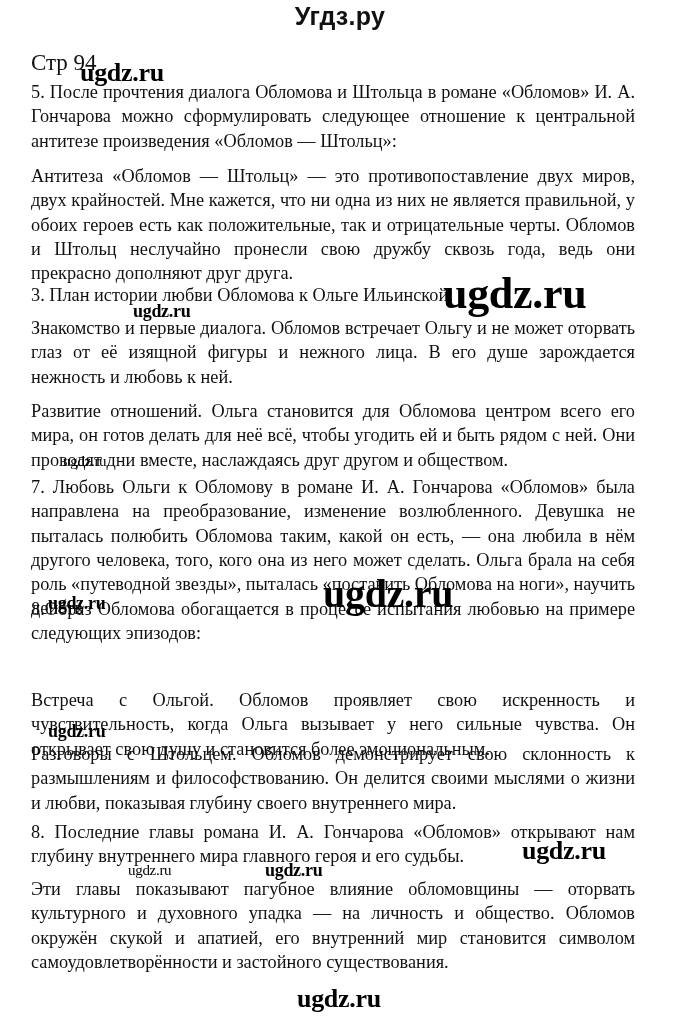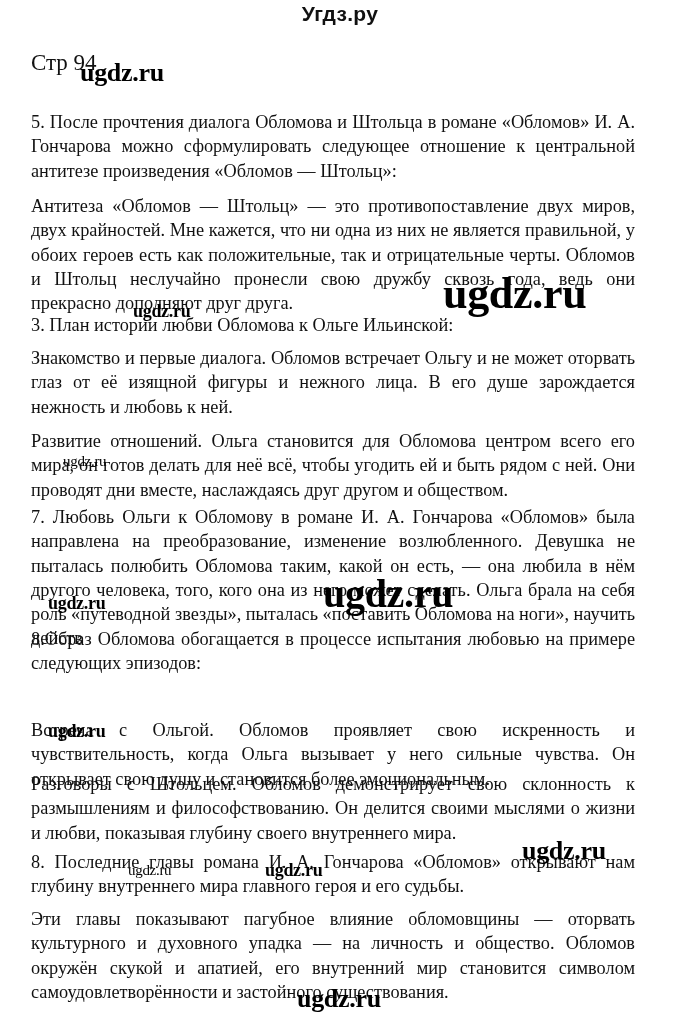--- a/index.html
+++ b/index.html
@@ -15,21 +15,21 @@
       color: #111111;
     }
     .site-title {
       position: absolute;
       top: 2px;
       left: 0;
       width: 680px;
       text-align: center;
       font-family: "Liberation Sans", sans-serif;
       font-weight: bold;
-      font-size: 21px;
+      font-size: 25px;
       color: #111;
       letter-spacing: 0.3px;
     }
     .page-label {
       position: absolute;
       top: 50px;
       left: 31px;
       font-family: Liberation Serif, serif;
       font-size: 23px;
       color: #111;
@@ -40,21 +40,20 @@
       width: 604px;
       font-family: "Liberation Serif", serif;
       font-size: 18.3px;
       line-height: 24.3px;
       color: #111;
       text-align: justify;
       margin: 0;
     }
     .text.last-left {
       text-align-last: left;
-      margin-top: 30px;
     }
     .wm {
       position: absolute;
       font-family: Liberation Serif, serif;
       font-weight: bold;
       color: #000;
       white-space: nowrap;
       letter-spacing: -0.3px;
     }
     .wm.small { font-size: 18px; }

